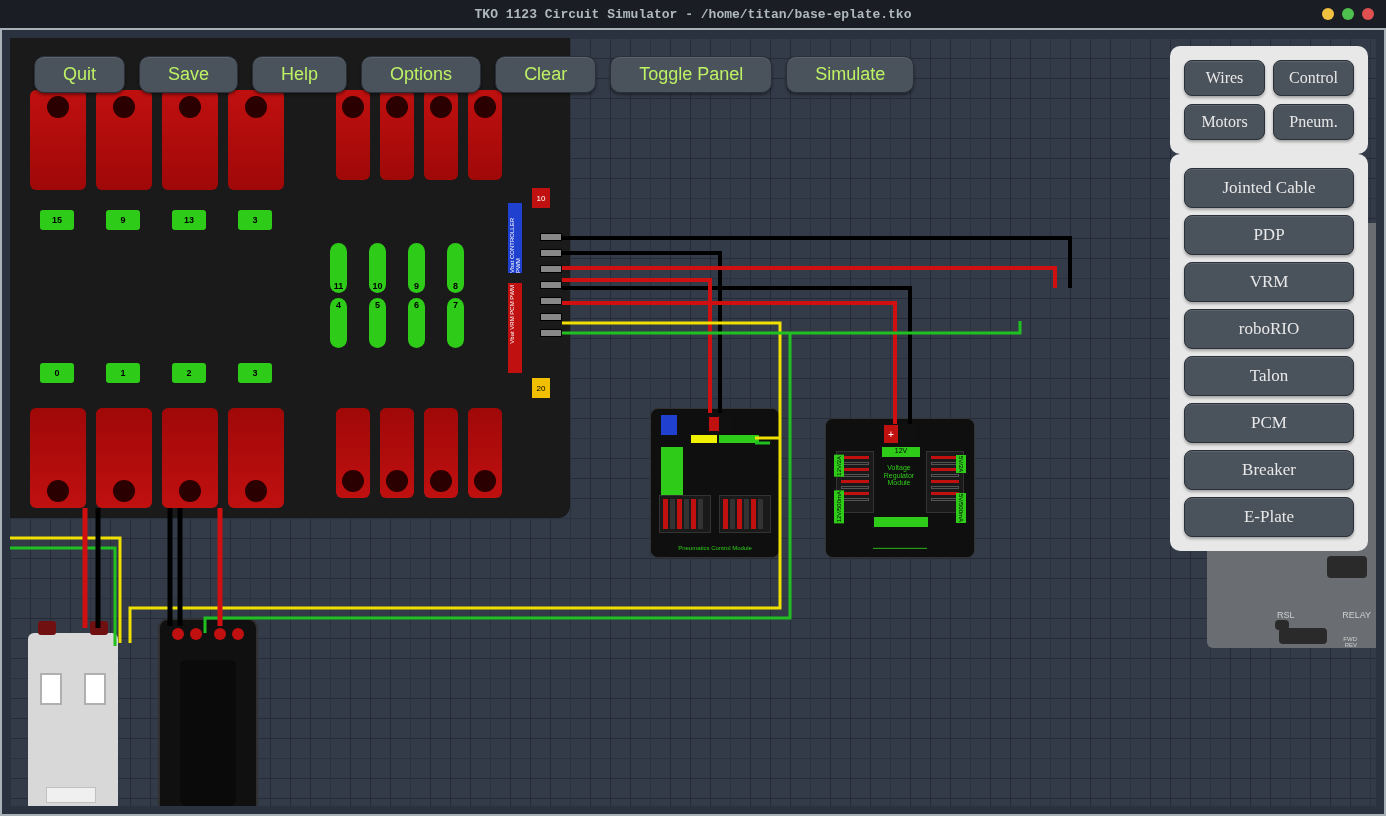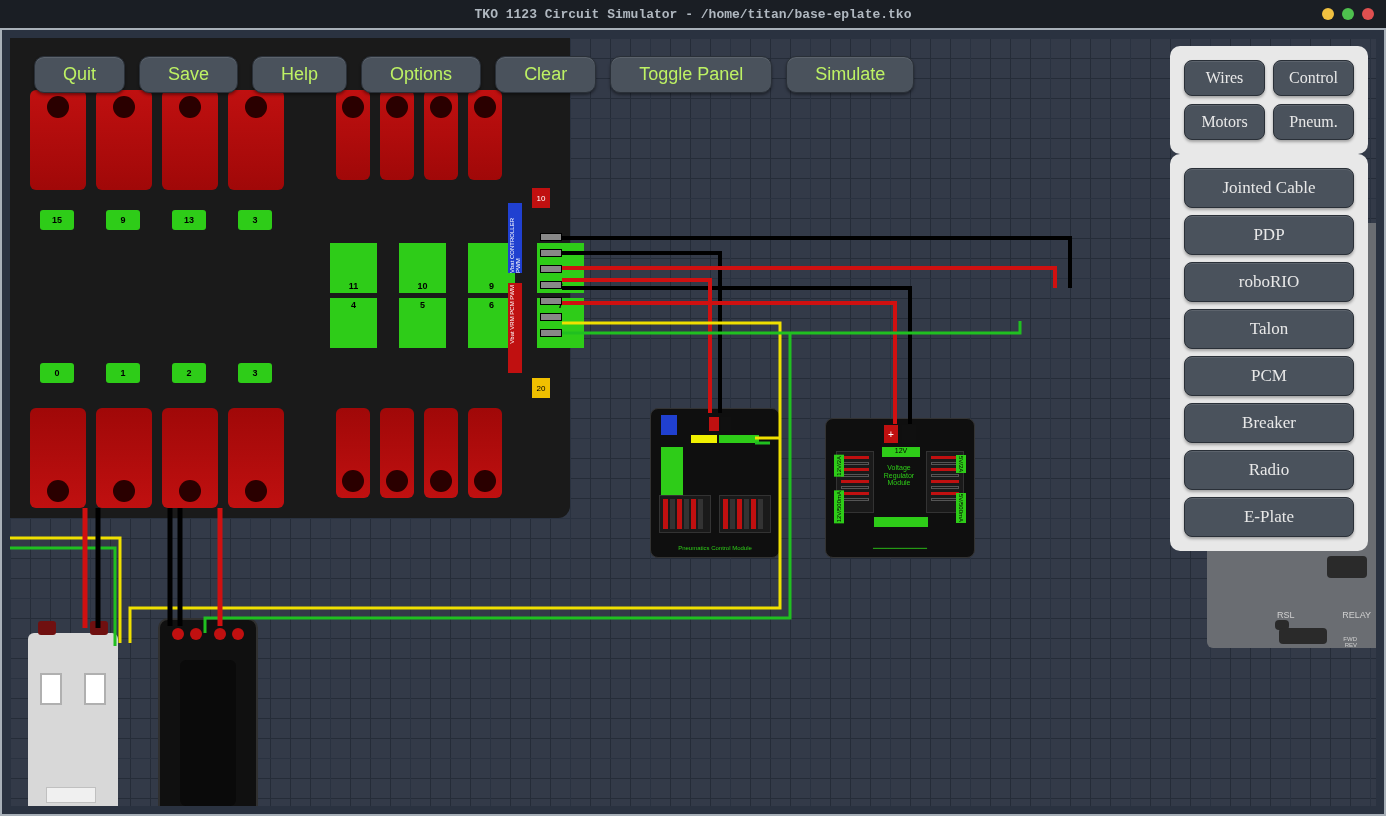--- a/index.html
+++ b/index.html
@@ -192,24 +192,25 @@
   background: #2ecc18;
   border-radius: 3px;
   color: #000;
   font-size: 9px;
   font-weight: bold;
   display: flex;
   align-items: center;
   justify-content: center;
 }
 .fuse-big {
-  width: 47px;
+  width: 17px;
   height: 50px;
   background: #2ecc18;
   position: relative;
+  border-radius: 13px;
 }
 .fuse-big::after {
   content: attr(data-num);
   position: absolute;
   bottom: 2px;
   left: 50%;
   transform: translateX(-50%);
   font-size: 9px;
   font-weight: bold;
 }
@@ -356,25 +357,25 @@
           <div class="panel-btn">Wires</div>
           <div class="panel-btn">Control</div>
           <div class="panel-btn">Motors</div>
           <div class="panel-btn">Pneum.</div>
         </div>
       </div>
       <div class="panel-box">
         <div class="panel-list">
           <div class="panel-btn">Jointed Cable</div>
           <div class="panel-btn">PDP</div>
+          <div class="panel-btn">VRM</div>
           <div class="panel-btn">roboRIO</div>
           <div class="panel-btn">Talon</div>
           <div class="panel-btn">PCM</div>
           <div class="panel-btn">Breaker</div>
-          <div class="panel-btn">Radio</div>
           <div class="panel-btn">E-Plate</div>
         </div>
       </div>
     </div>
 
     <div class="comp pdp">
       <div class="pdp-red-strip-top">
         <div class="red-terminal"></div>
         <div class="red-terminal"></div>
         <div class="red-terminal"></div>

